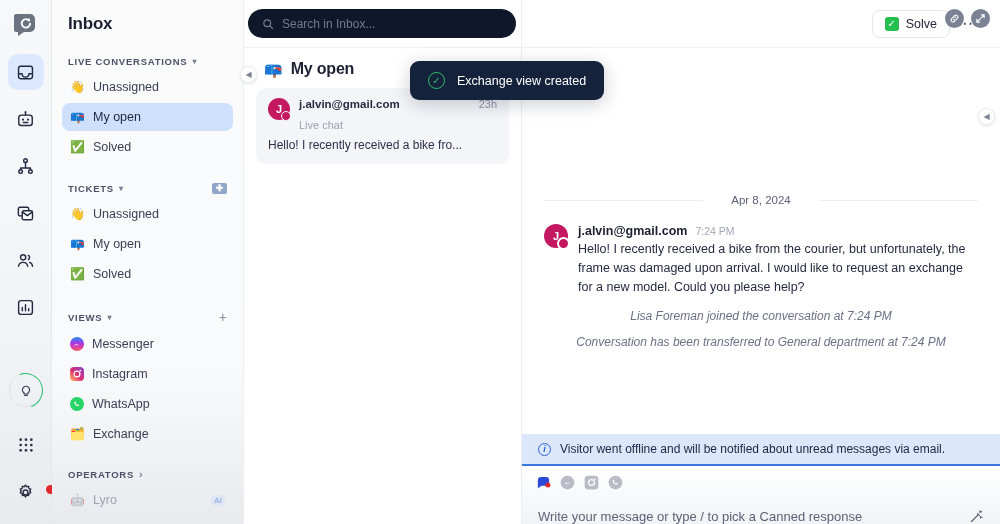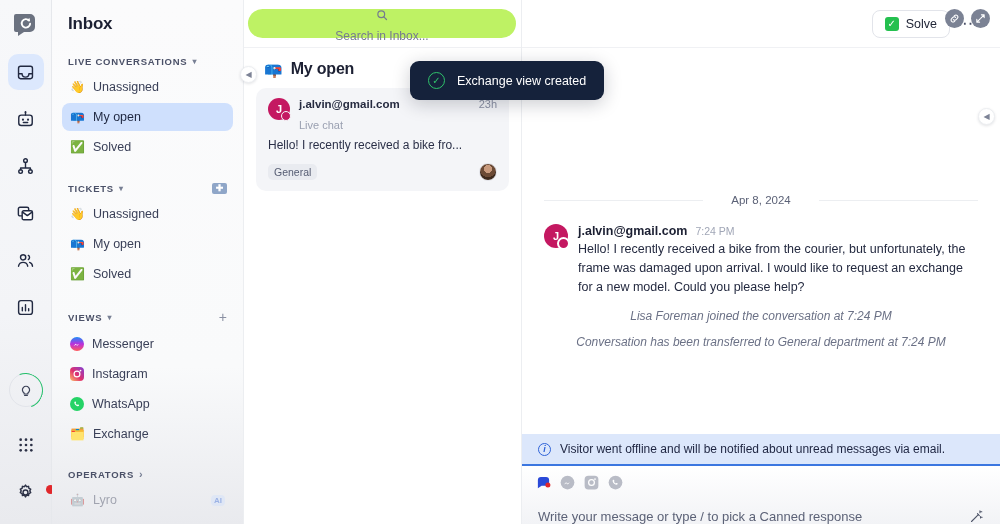--- a/index.html
+++ b/index.html
@@ -184,22 +184,22 @@
   }
   .cb-list { left:240px; top:66px; }
   .cb-right { left:978px; top:108px; }
 
   .topbar {
     position:absolute; left:52px; top:0; width:948px; height:48px;
     display:flex; align-items:center; z-index:20; pointer-events:none;
   }
   .search {
     position:absolute; left:196px; top:9px; width:268px; height:29px;
-    background:#bef264; border-radius:15px; display:flex; align-items:center;
-    gap:8px; padding: 0 14px; pointer-events:auto; cursor:text;flex-direction:column;
+    background:#0f172a; border-radius:15px; display:flex; align-items:center;
+    gap:8px; padding: 0 14px; pointer-events:auto; cursor:text;
   }
   .search-ph { font-size:12px; color:#757b8f;}
   .topright { position:absolute; right:10px; top:9px; display:flex; gap:7px; pointer-events:auto;}
   .circ-btn {
     width:19px;height:19px;border-radius:50%;background:#7b8294;color:#fff;
     display:flex;align-items:center;justify-content:center; cursor:pointer;
   }
   svg { display:block; }
 </style>
 </head>
@@ -414,24 +414,20 @@
         <span class="avatar-j">J</span>
         <div style="flex:1 1 auto;min-width:0;">
           <div style="display:flex;align-items:baseline;">
             <span class="conv-name">j.alvin@gmail.com</span>
             <span class="conv-time">23h</span>
           </div>
           <div class="conv-sub">Live chat</div>
         </div>
       </div>
       <div class="conv-snippet">Hello! I recently received a bike fro...</div>
-      <div class="conv-row3">
-        <span class="tag">General</span>
-        <span class="photo-av"></span>
-      </div>
     </div>
   </div>
 
   <div class="convpane">
     <div class="conv-head">
       <div class="solve-btn">
         <span class="green-check">✓</span>
         <span>Solve</span>
       </div>
       <div class="dots-btn">⋯</div>

